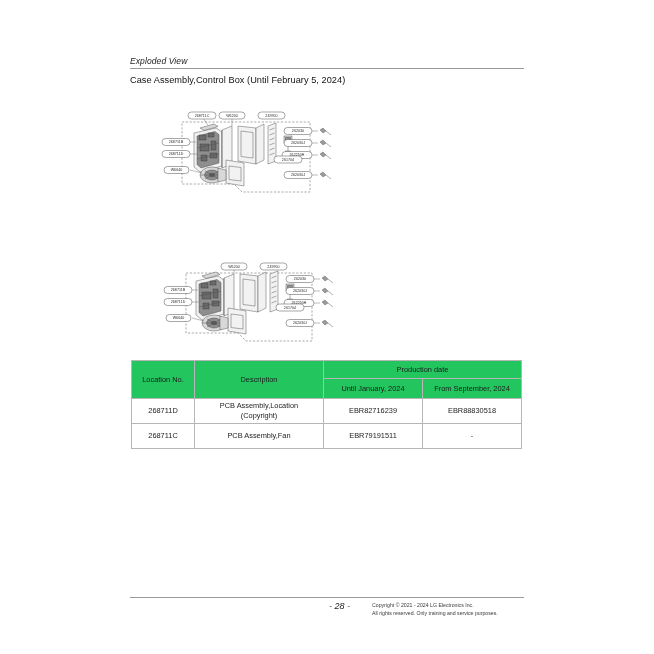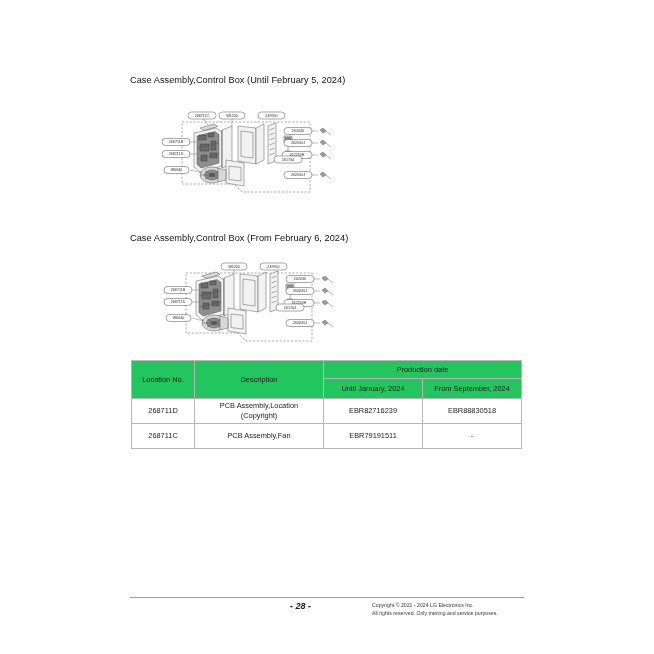--- a/index.html
+++ b/index.html
@@ -122,42 +122,46 @@
     top: 597px;
     width: 394px;
     border-bottom: 1px solid #9a9a9a;
     height: 0;
   }
   .page-number {
     position: absolute;
     left: 290px;
     top: 601px;
     width: 60px;
-    text-align: left;
+    text-align: right;
     font-size: 9px;
-    font-weight: bold;
+    font-weight: normal;
     font-style: italic;
     color: #1a1a1a;
   }
   .copyright {
     position: absolute;
     left: 372px;
     top: 601px;
     width: 152px;
     font-size: 5.2px;
     color: #3a3a3a;
     line-height: 1.55;
     text-align: left;
   }
 </style>
 </head>
 <body>
 
 <div class="page">
 
+  <div class="running-head">
+    <div class="running-head-text">Exploded View</div>
+    <div class="running-head-rule"></div>
+  </div>
 
   <div class="section-heading" id="heading-1">Case Assembly,Control Box (Until February 5, 2024)</div>
 
   <div class="diagram" id="diagram-1">
     <svg viewBox="0 0 210 100" width="210" height="100">
 
       <path class="frame" d="M22,18 L150,18 L150,88 L82,88 L74,80 L22,80 Z"></path>
 
       <g>
         <path class="part-fill-light" d="M34,29 L56,24 L62,28 L62,62 L40,68 L34,63 Z"></path>
@@ -285,21 +289,20 @@
         <rect class="callout-bubble" x="124" y="67.5" width="28" height="7" rx="3.5"></rect>
         <text class="callout-text" x="138" y="71.3">262030J</text>
       </g>
       <g>
         <rect class="callout-bubble" x="114" y="52" width="28" height="7" rx="3.5"></rect>
         <text class="callout-text" x="128" y="55.8">261704</text>
       </g>
     </svg>
   </div>
 
-  <div class="section-heading" id="heading-2">Case Assembly,Control Box (From February 6, 2024)</div>
 
   <div class="diagram" id="diagram-2">
     <svg viewBox="0 0 210 95" width="210" height="95">
       <path class="frame" d="M26,18 L152,18 L152,86 L86,86 L78,78 L26,78 Z"></path>
 
       <g>
         <path class="part-fill-light" d="M36,26 L58,21 L64,25 L64,59 L42,65 L36,60 Z"></path>
         <path class="part-fill-dark" d="M39,29 L57,24.5 L61,27.5 L61,56 L43,61 L39,57.5 Z"></path>
         <rect class="part-fill-darker" x="41" y="28" width="7" height="5"></rect>
         <rect class="part-fill-darker" x="50" y="26" width="6" height="4"></rect>

